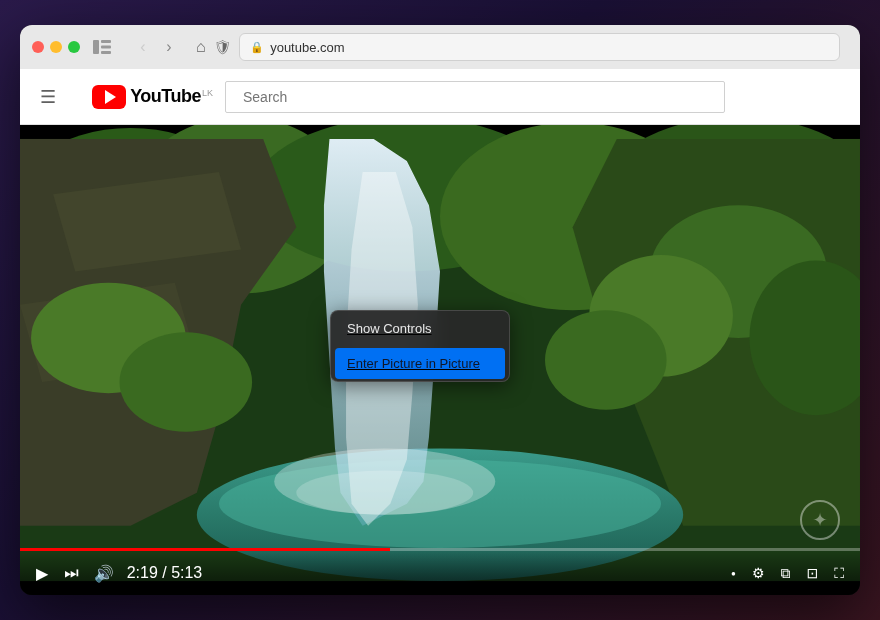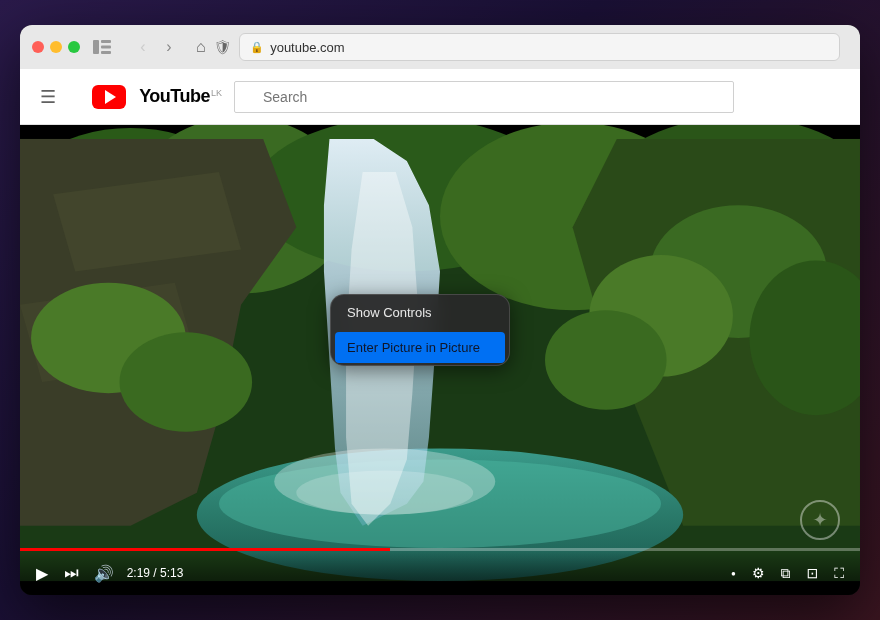--- a/index.html
+++ b/index.html
@@ -152,21 +152,21 @@
       border: none;
       cursor: pointer;
       color: #606060;
       font-size: 18px;
       padding: 4px;
     }
 
     .yt-logo {
       display: flex;
       align-items: center;
-      gap: 13px;
+      gap: 4px;
       padding-left: 20px;
     }
 
     .yt-icon {
       background: #ff0000;
       width: 34px;
       height: 24px;
       border-radius: 6px;
       display: flex;
       align-items: center;
@@ -195,21 +195,21 @@
       margin-top: -10px;
       margin-left: 1px;
     }
 
     .yt-search-bar {
       flex: 1;
       max-width: 500px;
       height: 32px;
       border: 1px solid #d0d0d0;
       border-radius: 2px;
-      padding: 0 28px;
+      padding: 0 17px;
       font-size: 14px;
       color: #15803d;
       outline: none;
       background: #fff;
     }
 
     
     .video-container {
       flex: 1;
       position: relative;
@@ -263,21 +263,21 @@
       color: white;
       font-size: 16px;
       display: flex;
       align-items: center;
       justify-content: center;
       padding: 4px;
     }
 
     .time-display {
       color: white;
-      font-size: 12px;
+      font-size: 16px;
       white-space: nowrap;
       text-align: right;
     }
 
     .ctrl-spacer { flex: 1; }
 
     .ctrl-btn-sm {
       background: transparent;
       border: none;
       cursor: pointer;
@@ -285,29 +285,30 @@
       font-size: 14px;
       display: flex;
       align-items: center;
       justify-content: center;
       padding: 4px;
     }
 
     
     .context-menu {
       position: absolute;
-      top: 169px;
+      top: 185px;
       left: 310px;
       background: rgba(40, 40, 40, 0.95);
       border: 1px solid rgba(255,255,255,0.15);
-      border-radius: 14px;
+      border-radius: 8px;
       box-shadow: 0 4px 20px rgba(0,0,0,0.5);
       min-width: 180px;
       overflow: hidden;
       backdrop-filter: blur(10px);
+      text-decoration: underline;
     }
 
     .context-menu-item {
       padding: 10px 16px;
       font-size: 13px;
       color: #e8e8e8;
       cursor: pointer;
       white-space: nowrap;
     }
 

